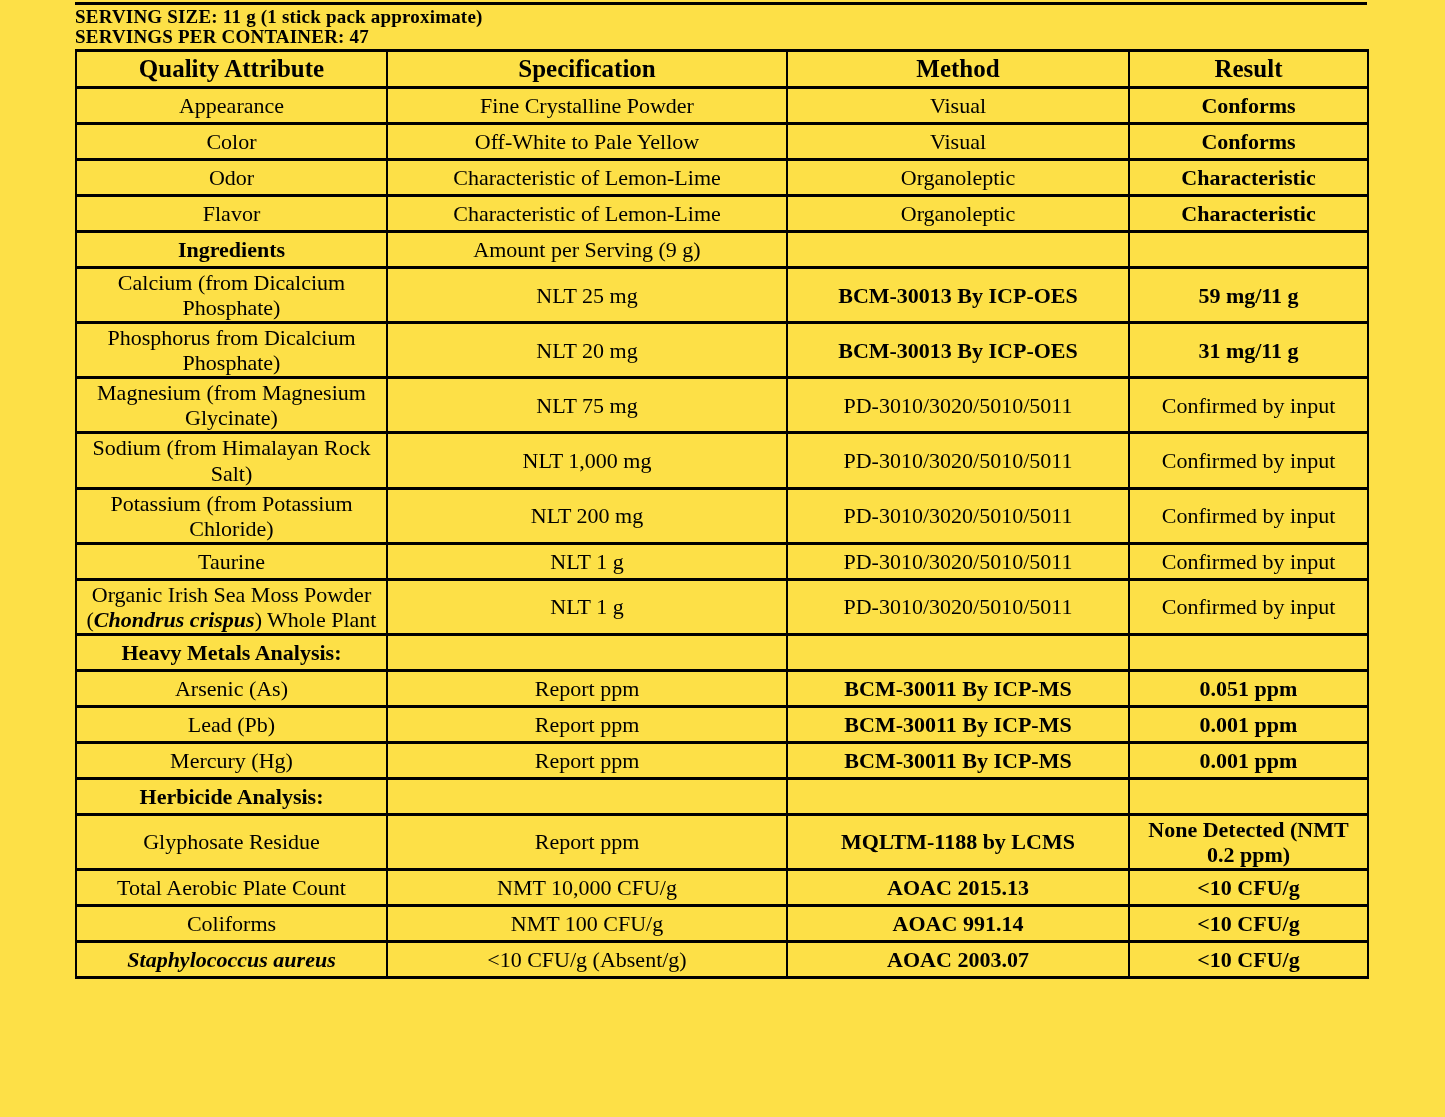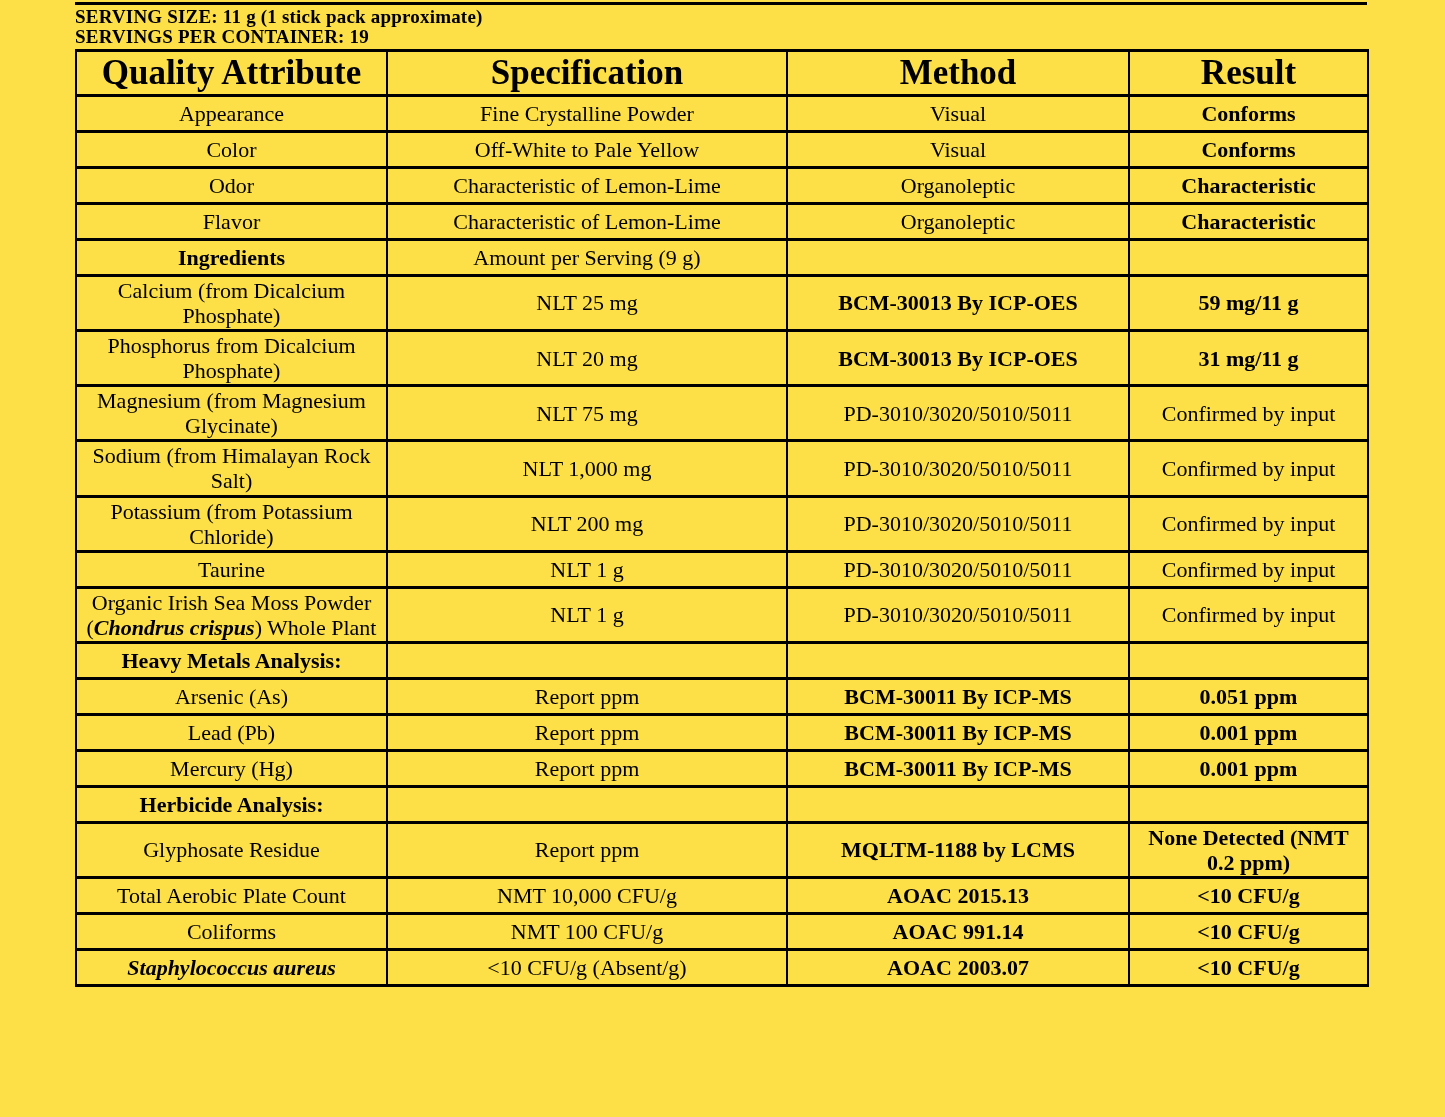--- a/index.html
+++ b/index.html
@@ -34,37 +34,37 @@
     text-align:center;
     vertical-align:middle;
     padding:1px 6px;
     font-size:22px;
     line-height:1.14;
     overflow:hidden;
   }
   table.coa tr{height:36px;}
   table.coa thead tr{height:37px;}
   table.coa th{
-    font-size:35px;
+    font-size:25px;
     font-weight:700;
   }
   td.bold{font-weight:700;}
   .it{font-style:italic;font-weight:bold;}
   td.small{font-size:19px;line-height:1.13;}
   td.xsmall{font-size:17px;line-height:1.18;}
 </style>
 </head>
 <body>
 
 <div class="page">
   <div class="content">
     <div class="top-rule"></div>
     <div class="serving-block">
       <p>SERVING SIZE: 11 g (1 stick pack approximate)</p>
-      <p>SERVINGS PER CONTAINER: 19</p>
+      <p>SERVINGS PER CONTAINER: 47</p>
     </div>
     <table class="coa">
       <colgroup>
         <col style="width:311px">
         <col style="width:400px">
         <col style="width:342px">
         <col style="width:239px">
       </colgroup>
       <thead>
         <tr id="header-row">

